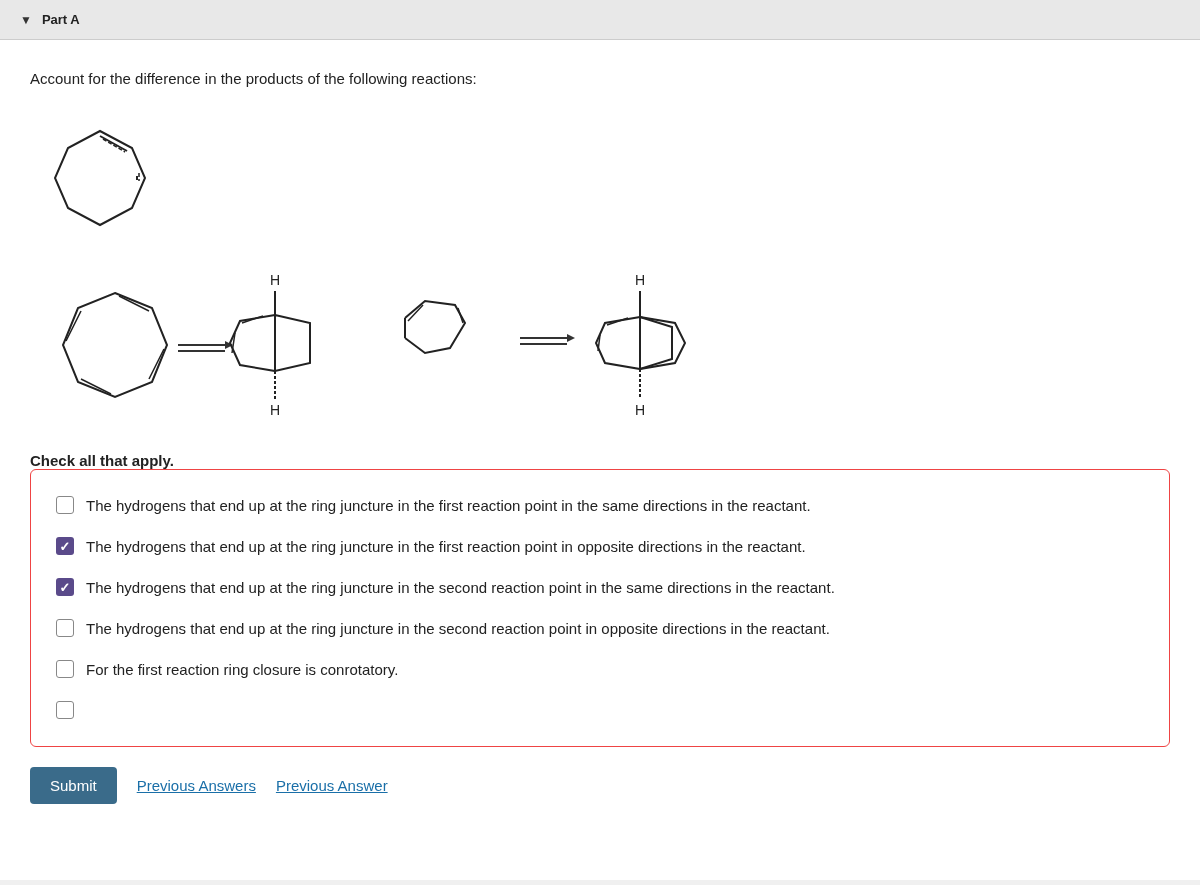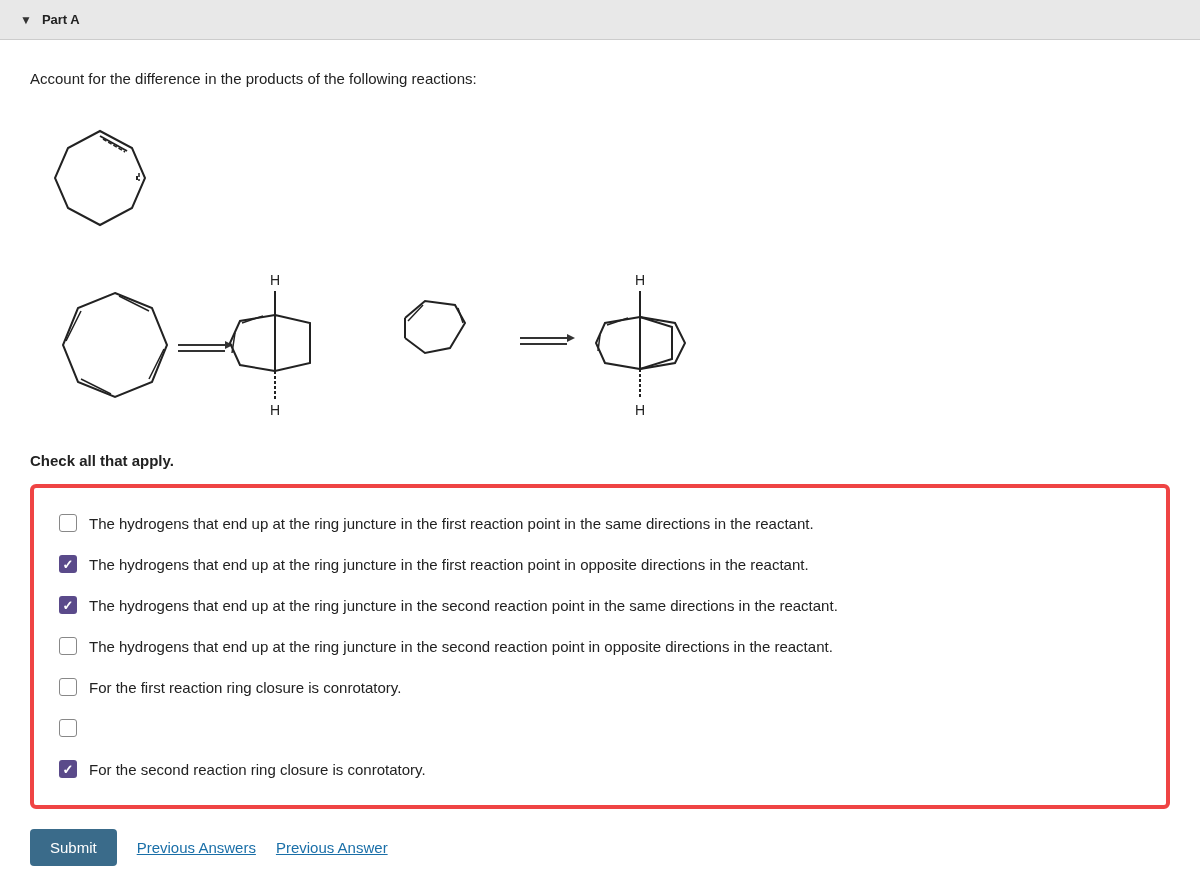--- a/index.html
+++ b/index.html
@@ -40,24 +40,23 @@
       display: flex;
       align-items: center;
       justify-content: flex-start;
       margin: 10px 0 30px 20px;
       gap: 10px;
     }
     .check-all-label {
       font-size: 15px;
       font-weight: bold;
       color: #222;
-      margin-bottom: 15px;
     }
     .options-box {
-      border: 4px solid #ef4444;
+      border: 1px solid #ef4444;
       border-radius: 6px;
       padding: 15px 20px;
       margin-bottom: 20px;
     }
     .option-item {
       display: flex;
       align-items: flex-start;
       gap: 10px;
       padding: 10px 5px;
       font-size: 15px;
@@ -260,26 +259,20 @@
           <div class="checkbox-container">
             <div class="checkbox-unchecked"></div>
           </div>
           <span>For the first reaction ring closure is conrotatory.</span>
         </div>
         <div class="option-item">
           <div class="checkbox-container">
             <div class="checkbox-unchecked"></div>
           </div>
         </div>
-        <div class="option-item">
-          <div class="checkbox-container">
-            <div class="checkbox-checked"></div>
-          </div>
-          <span>For the second reaction ring closure is conrotatory.</span>
-        </div>
       </div>
   </div>
 
   <div class="footer-bar">
     <button class="submit-btn">Submit</button>
     <button class="link-btn">Previous Answers</button>
     <button class="link-btn">Previous Answer</button>
   </div>
 
 </div>

